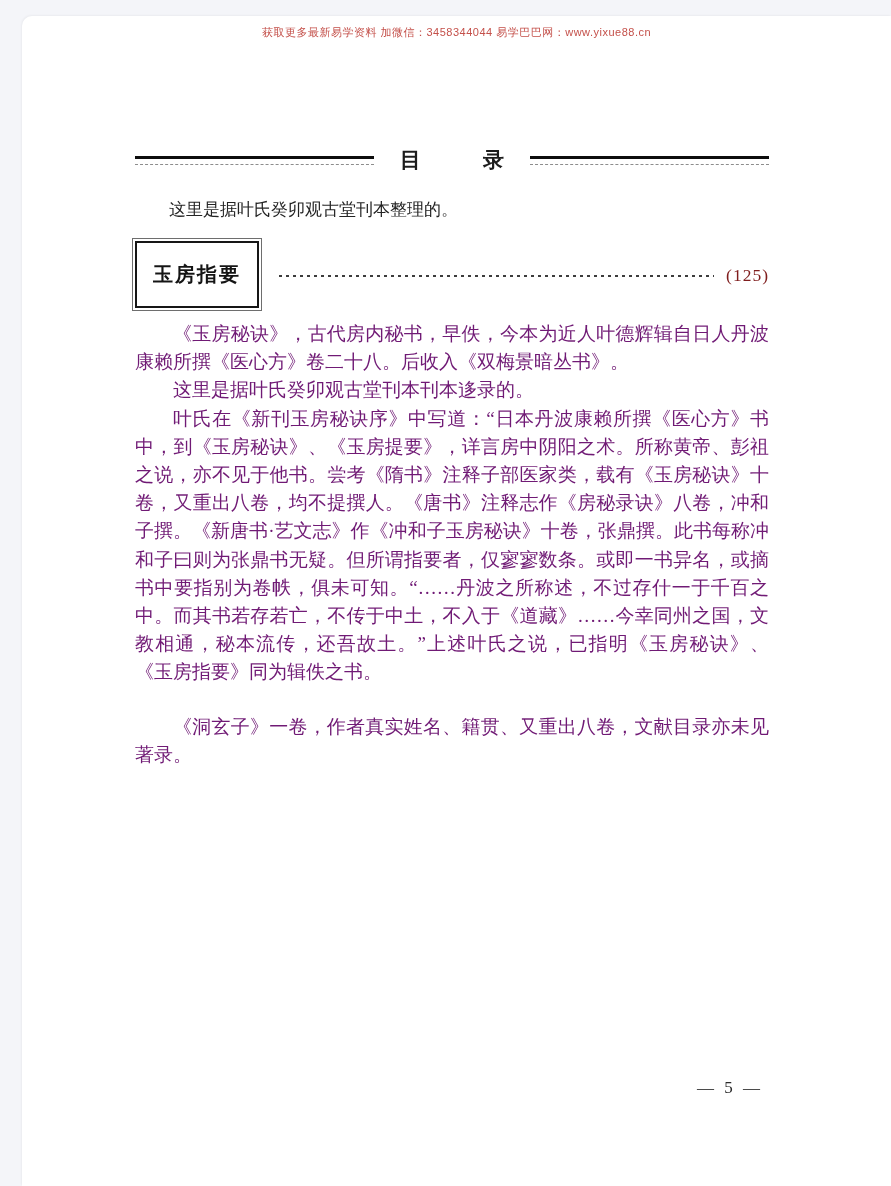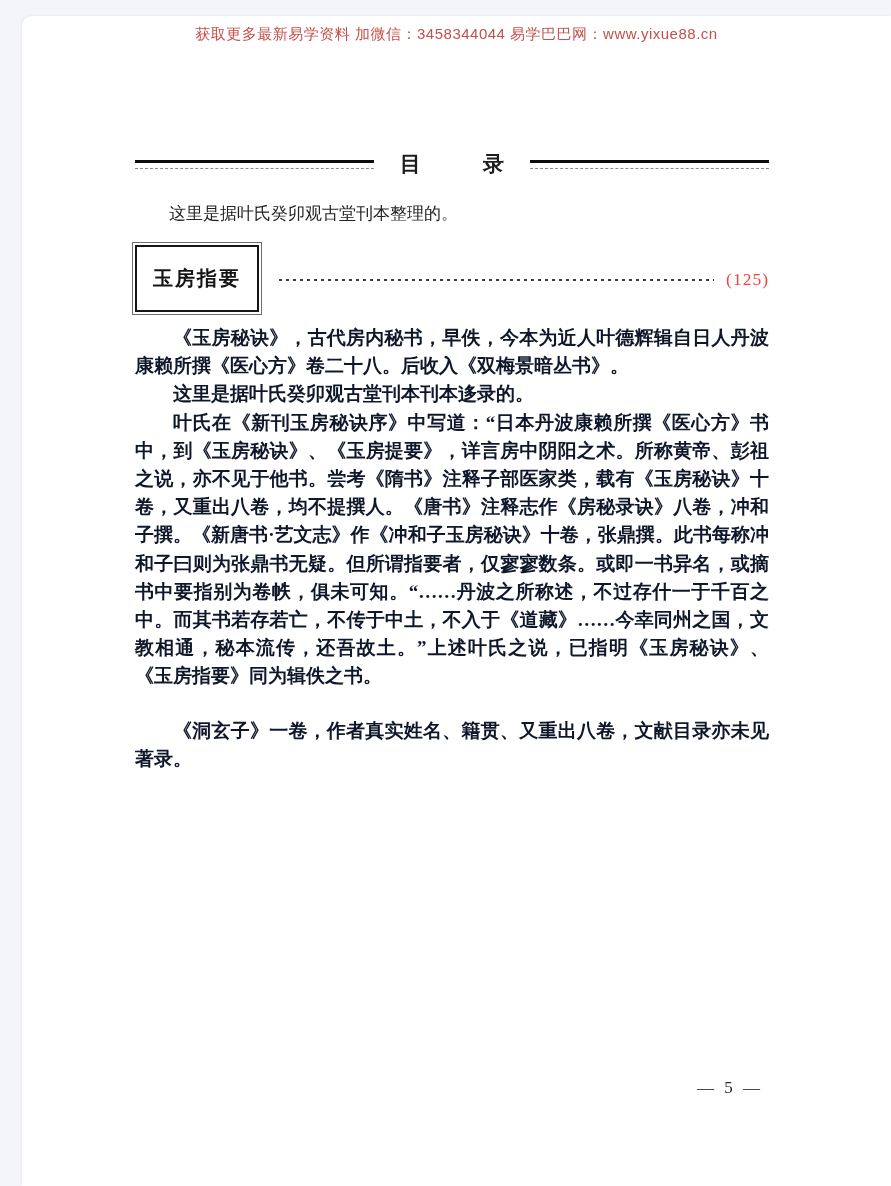--- a/index.html
+++ b/index.html
@@ -18,21 +18,21 @@
     right: 0;
     bottom: 0;
     background: #ffffff;
     border-top-left-radius: 10px;
     box-shadow: -1px -1px 2px rgba(0,0,0,0.04);
   }
   .watermark {
     padding-top: 9px;
     text-align: center;
     font-family: "Liberation Sans", "DejaVu Sans", sans-serif;
-    font-size: 15px;
+    font-size: 11px;
     letter-spacing: 0.5px;
     color: #c4504a;
   }
   .content {
     position: relative;
     margin-left: 113px;
     width: 634px;
     color: #262626;
   }
   
@@ -87,33 +87,32 @@
     height: 18px;
     margin: 4px 12px 0 18px;
     background-image: radial-gradient(circle, #3c3c3c 1.15px, transparent 1.5px);
     background-size: 7px 18px;
     background-repeat: repeat-x;
     background-position: 0 center;
   }
   .entry-page {
     font-size: 17.5px;
     letter-spacing: 1px;
-    color: #ef4444;
+    color: #7f1d1d;
     margin-top: 3px;
   }
   
   .paras { margin-top: 26px; }
   .para {
     margin: 0;
     font-size: 19px;
     line-height: 28.2px;
     text-indent: 2em;
     text-align: justify;
-    color: #0f172a;
-    font-weight: bold;
+    color: #701a75;
   }
   
   .footer-pagenum {
     position: absolute;
     top: 1062px;
     left: 0;
     right: 0;
     text-align: right;
     padding-right: 128px;
     font-size: 17px;

